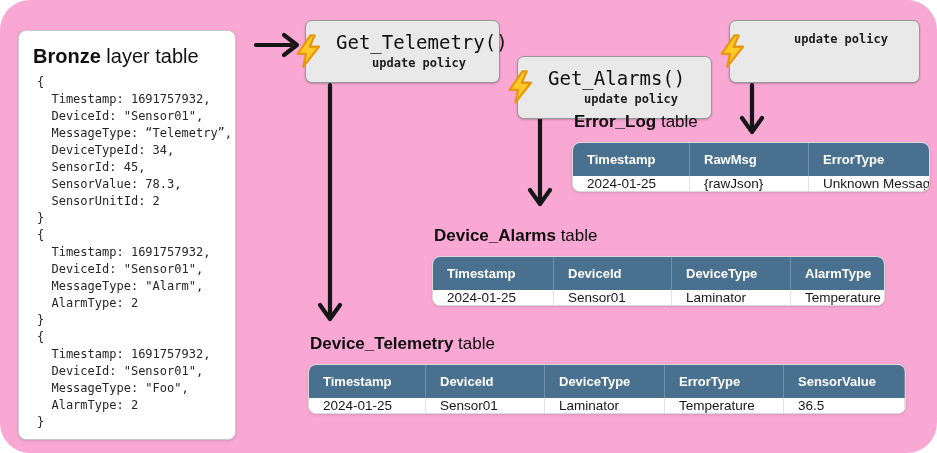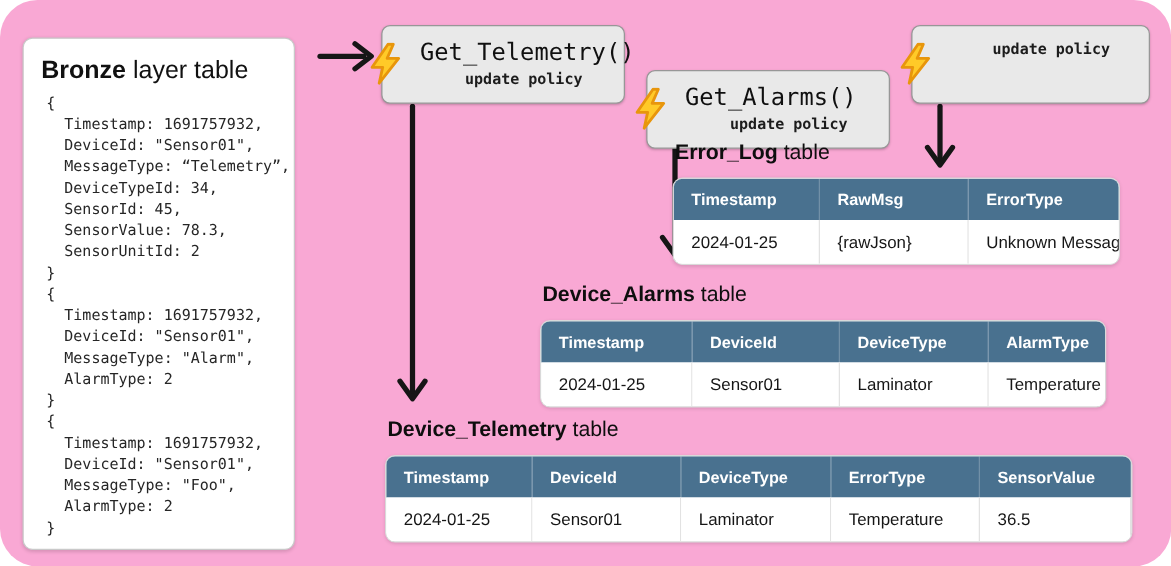--- a/index.html
+++ b/index.html
@@ -50,21 +50,21 @@
     border-collapse:separate;border-spacing:0;table-layout:fixed;
     background:#fff;border:1px solid #d9d9d9;border-radius:8px;overflow:hidden;
     box-shadow:0 1px 3px rgba(0,0,0,.12);
   }
   table.data th{
     background:#49718F;color:#ffffff;font-size:13px;font-weight:700;text-align:left;
     padding:9px 14px;border-right:1px solid rgba(255,255,255,.22);white-space:nowrap;
   }
   table.data th:last-child{border-right:none;}
   table.data td{
-    font-size:13.5px;color:#161616;background:#fff;padding:10px 14px;
+    font-size:13.5px;color:#161616;background:#fff;padding:0 14px;
     border-right:1px solid #e2e2e2;white-space:nowrap;
   }
   table.data td:last-child{border-right:none;}
 </style>
 </head>
 <body>
 
 <div class="canvas">
 
   <svg class="arrows" viewBox="0 0 937 453">
@@ -127,21 +127,21 @@
     <div class="fn-sub">update policy</div>
   </div>
 
   <div class="fn" style="left:729px;width:191px;">
     <svg class="bolt" viewBox="0 0 24 24">
       <polygon points="13,1 4,14 10,14 8,23 19,9 12.5,9 16,1" fill="#FFCA28" stroke="#E8960C" stroke-width="1.6" stroke-linejoin="round"></polygon>
     </svg>
     <div class="fn-sub">update policy</div>
   </div>
 
-  <section class="tbl-section" style="left:538px;top:110px;width:358px;">
+  <section class="tbl-section" style="left:572px;top:110px;width:358px;">
     <h3><b>Error_Log</b><span> table</span></h3>
     <table class="data" style="width:358px;">
       <thead>
         <tr>
           <th style="width:88px;">Timestamp</th>
           <th style="width:90px;">RawMsg</th>
           <th>ErrorType</th>
         </tr>
       </thead>
       <tbody>

